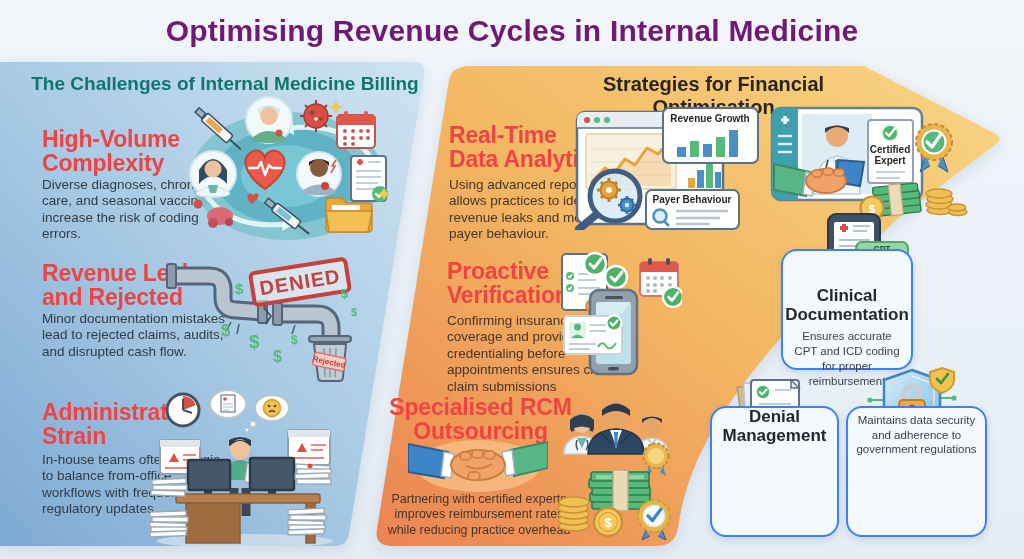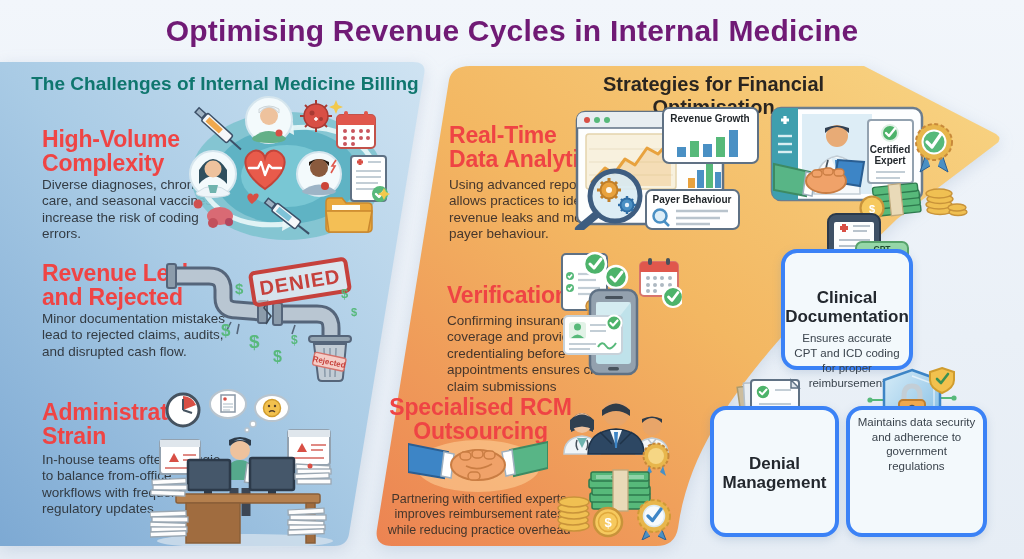--- a/index.html
+++ b/index.html
@@ -13,21 +13,21 @@
   .page-title{
     left:0;top:14px;width:1024px;text-align:center;
     font-size:30px;font-weight:bold;color:#701a75;letter-spacing:.2px;
   }
   .section-header{font-weight:bold;color:#0f766e;text-align:center;}
   .blk-title{font-weight:bold;color:#ef4444;font-size:23px;line-height:1.06;letter-spacing:-.2px;}
   .blk-body{font-size:13.5px;line-height:1.22;color:#333b43;}
   .orange .blk-body{color:#45362c;}
   .center{text-align:center;}
   .card{
-    position:absolute;background:#f3f9fc;border:4px solid #3b82f6;border-radius:16px;
+    position:absolute;background:#f3f9fc;border:2px solid #3b82f6;border-radius:16px;
     box-shadow:0 3px 9px rgba(110,145,180,.25);box-sizing:border-box;
   }
   .card-title{font-size:17px;font-weight:bold;line-height:1.1;color:#23282e;text-align:center;}
   .card-body{font-size:11.5px;line-height:1.28;color:#3a434c;text-align:center;margin-top:5px;padding:0 7px;}
   .bgshapes{filter:drop-shadow(0 4px 8px rgba(100,130,170,.20));}
 </style>
 </head>
 <body>
 
 <svg class="abs bgshapes" style="left:0;top:0" width="1024" height="559" viewBox="0 0 1024 559">
@@ -70,21 +70,21 @@
 <div class="abs blk-body" style="left:42px;top:452px;width:182px;">In-house teams often struggie to balance from-office workflows with frequent regulatory updates</div>
 
 <div class="abs orange">
   <div class="abs blk-title" style="left:449px;top:123px;width:195px;">
     <span>Real-Time</span><br>
     <span>Data Analytics</span>
   </div>
   <div class="abs blk-body" style="left:449px;top:177px;width:172px;">Using advanced reporting allows practices to identify revenue leaks and monitor payer behaviour.</div>
 
   <div class="abs blk-title" style="left:447px;top:259px;width:170px;">
-    <br>
+    <span>Proactive</span><br>
     <span>Verification</span>
   </div>
   <div class="abs blk-body" style="left:447px;top:313px;width:182px;">Confirming insurance coverage and provider credentialing before appointments ensures clean claim submissions</div>
 
   <div class="abs blk-title center" style="left:378px;top:395px;width:205px;">
     <span>Specialised RCM</span><br>
     <span>Outsourcing</span>
   </div>
   <div class="abs blk-body center" style="left:383px;top:492px;width:192px;font-size:12.5px;">Partnering with certified experts improves reimbursement rates while reducing practice overhead</div>
 </div>
@@ -663,21 +663,21 @@
       <line x1="26" y1="30" x2="58" y2="30"></line>
       <line x1="26" y1="37" x2="54" y2="37"></line>
       <line x1="26" y1="44" x2="58" y2="44"></line>
       <line x1="26" y1="51" x2="50" y2="51"></line>
     </g>
   <circle cx="60" cy="53" r="14" fill="#4db36a" stroke="#3a9153" stroke-width="2"></circle>
   <path d="M 53 53 L 58 58 L 68 46" stroke="#fff" stroke-width="3.4" fill="none" stroke-linecap="round" stroke-linejoin="round"></path>
 </svg>
 
 <div class="card" style="left:710px;top:406px;width:129px;height:131px;">
-  <div class="card-title" style="margin-top:45px;">
+  <div class="card-title" style="">
     <span>Denial</span><br>
     <span>Management</span>
   </div>
 </div>
 
 <svg class="abs" style="left:866px;top:366px" width="92" height="86" viewBox="0 0 92 86">
   <defs>
     <linearGradient id="gShield" x1="0" y1="0" x2="1" y2="1">
       <stop offset="0" stop-color="#d6ecf8"></stop>
         <stop offset="1" stop-color="#7cb9e2"></stop>

